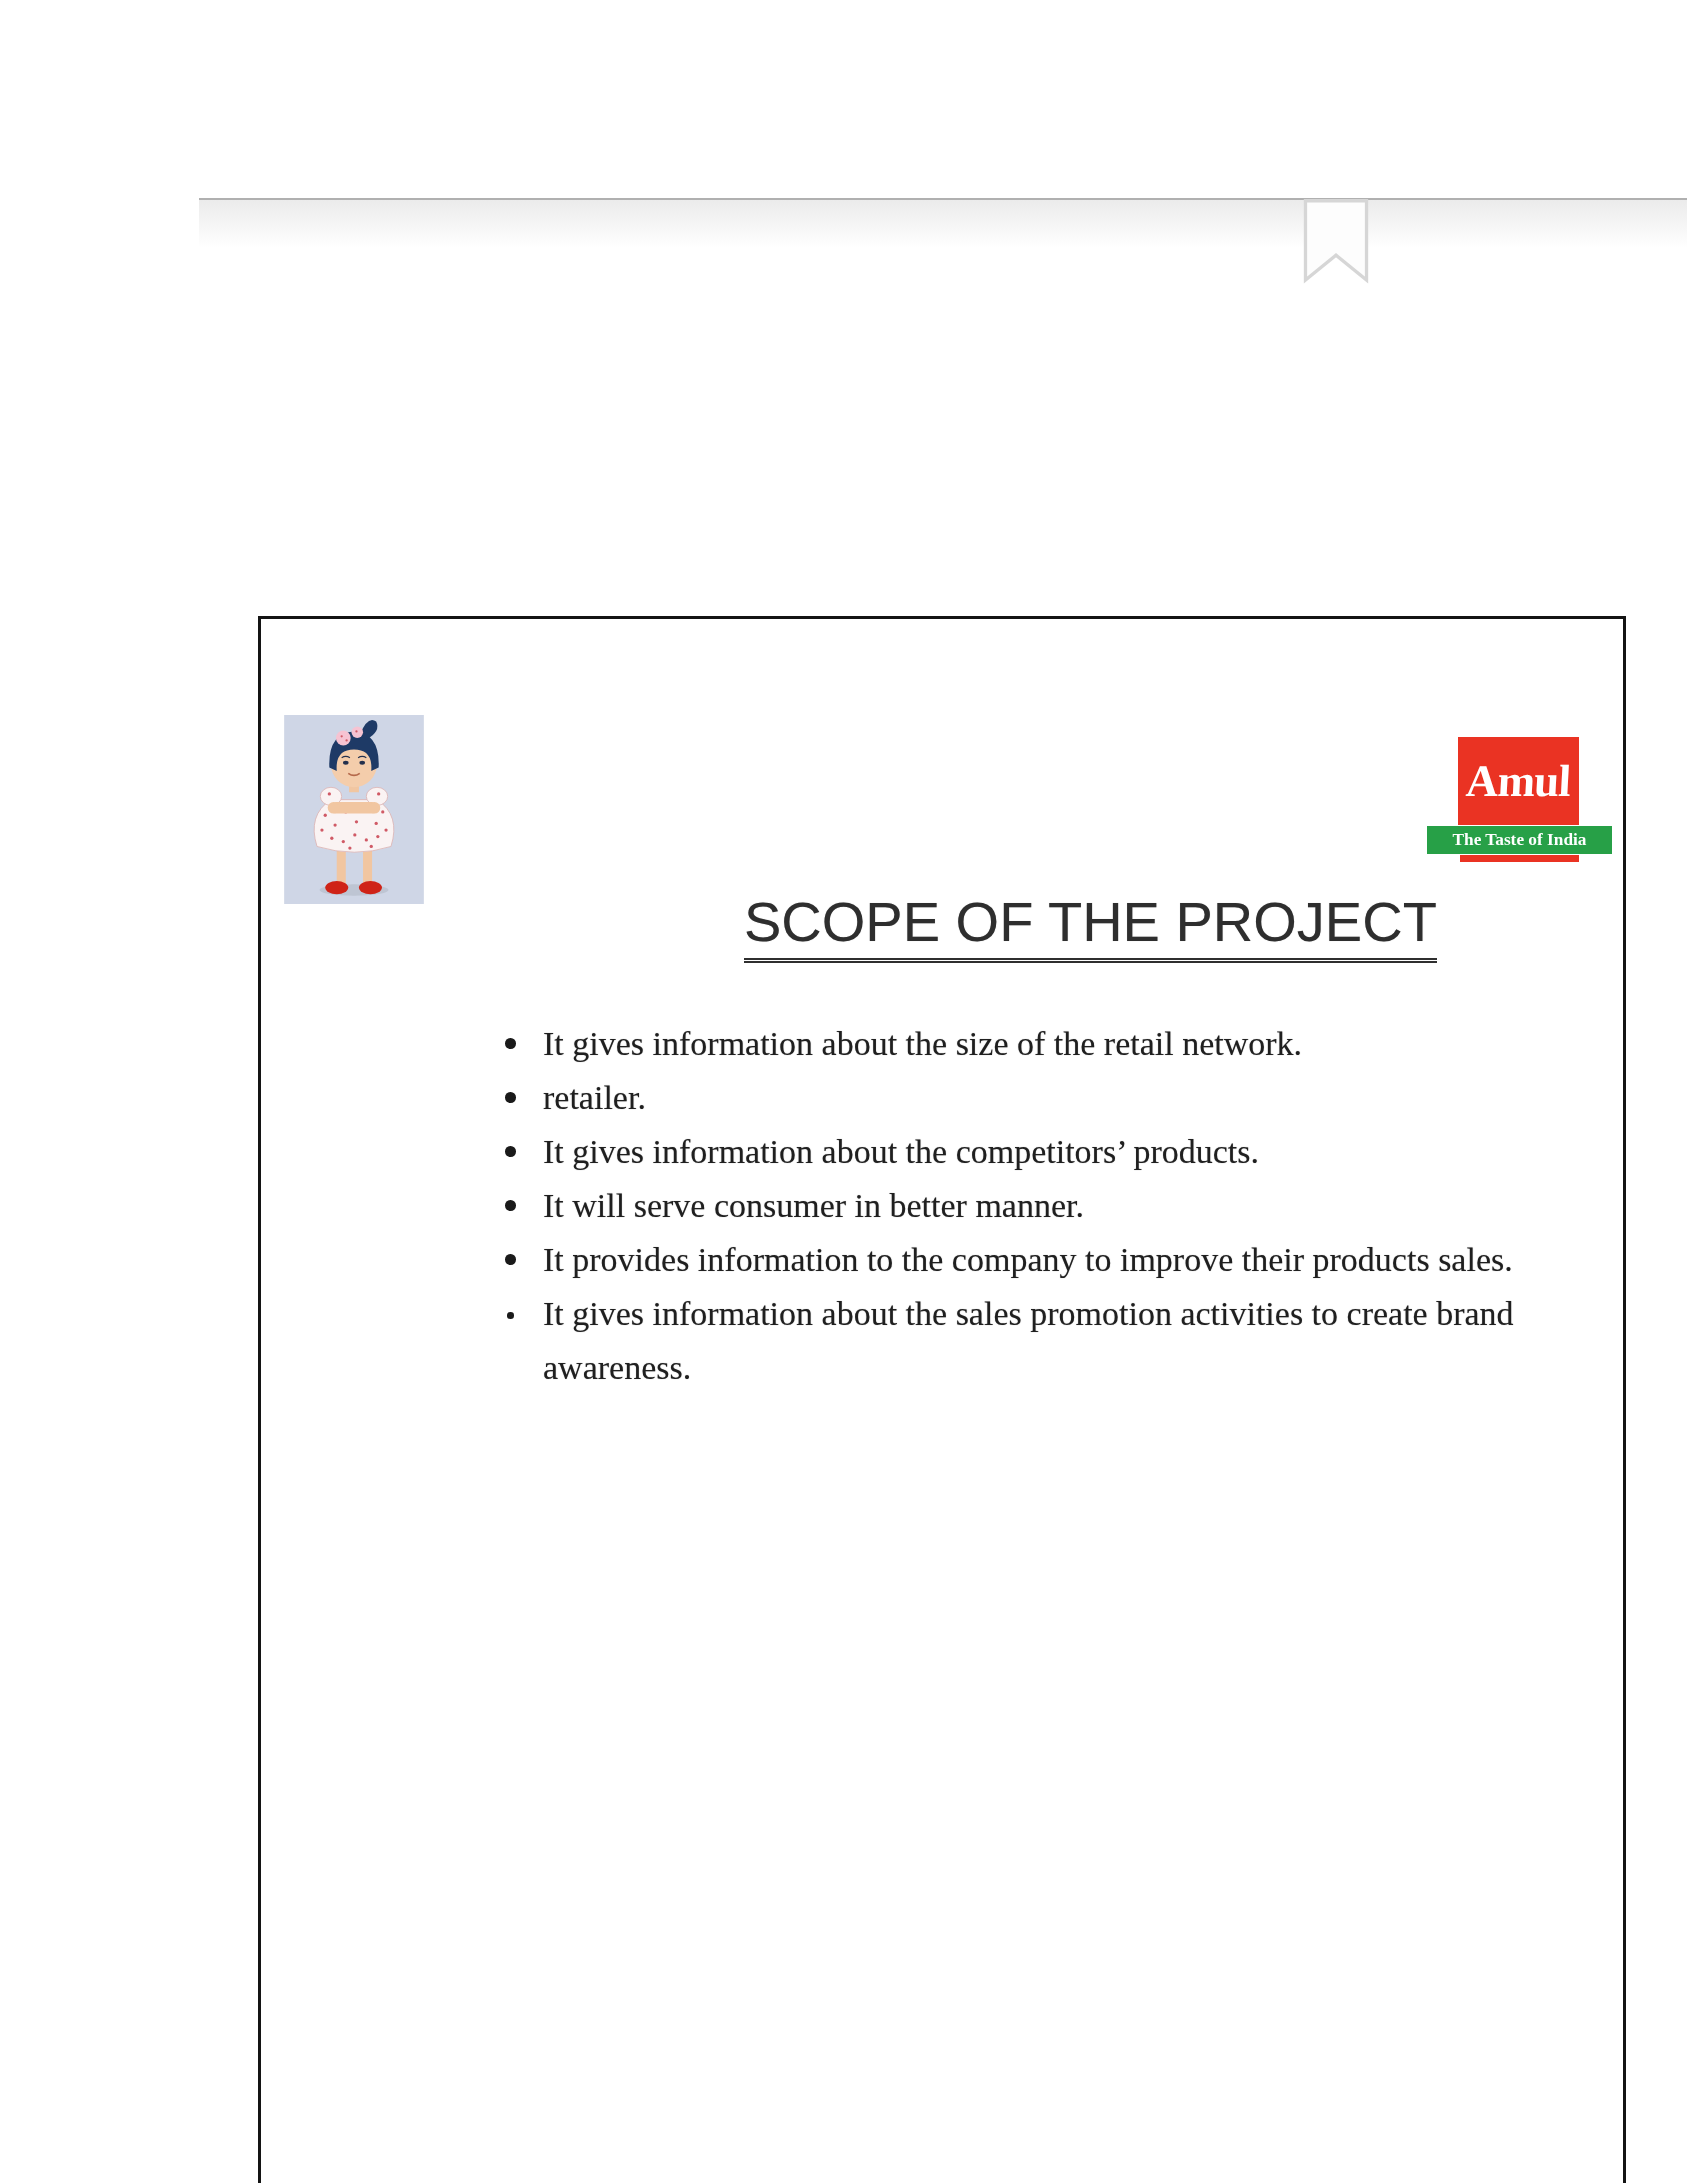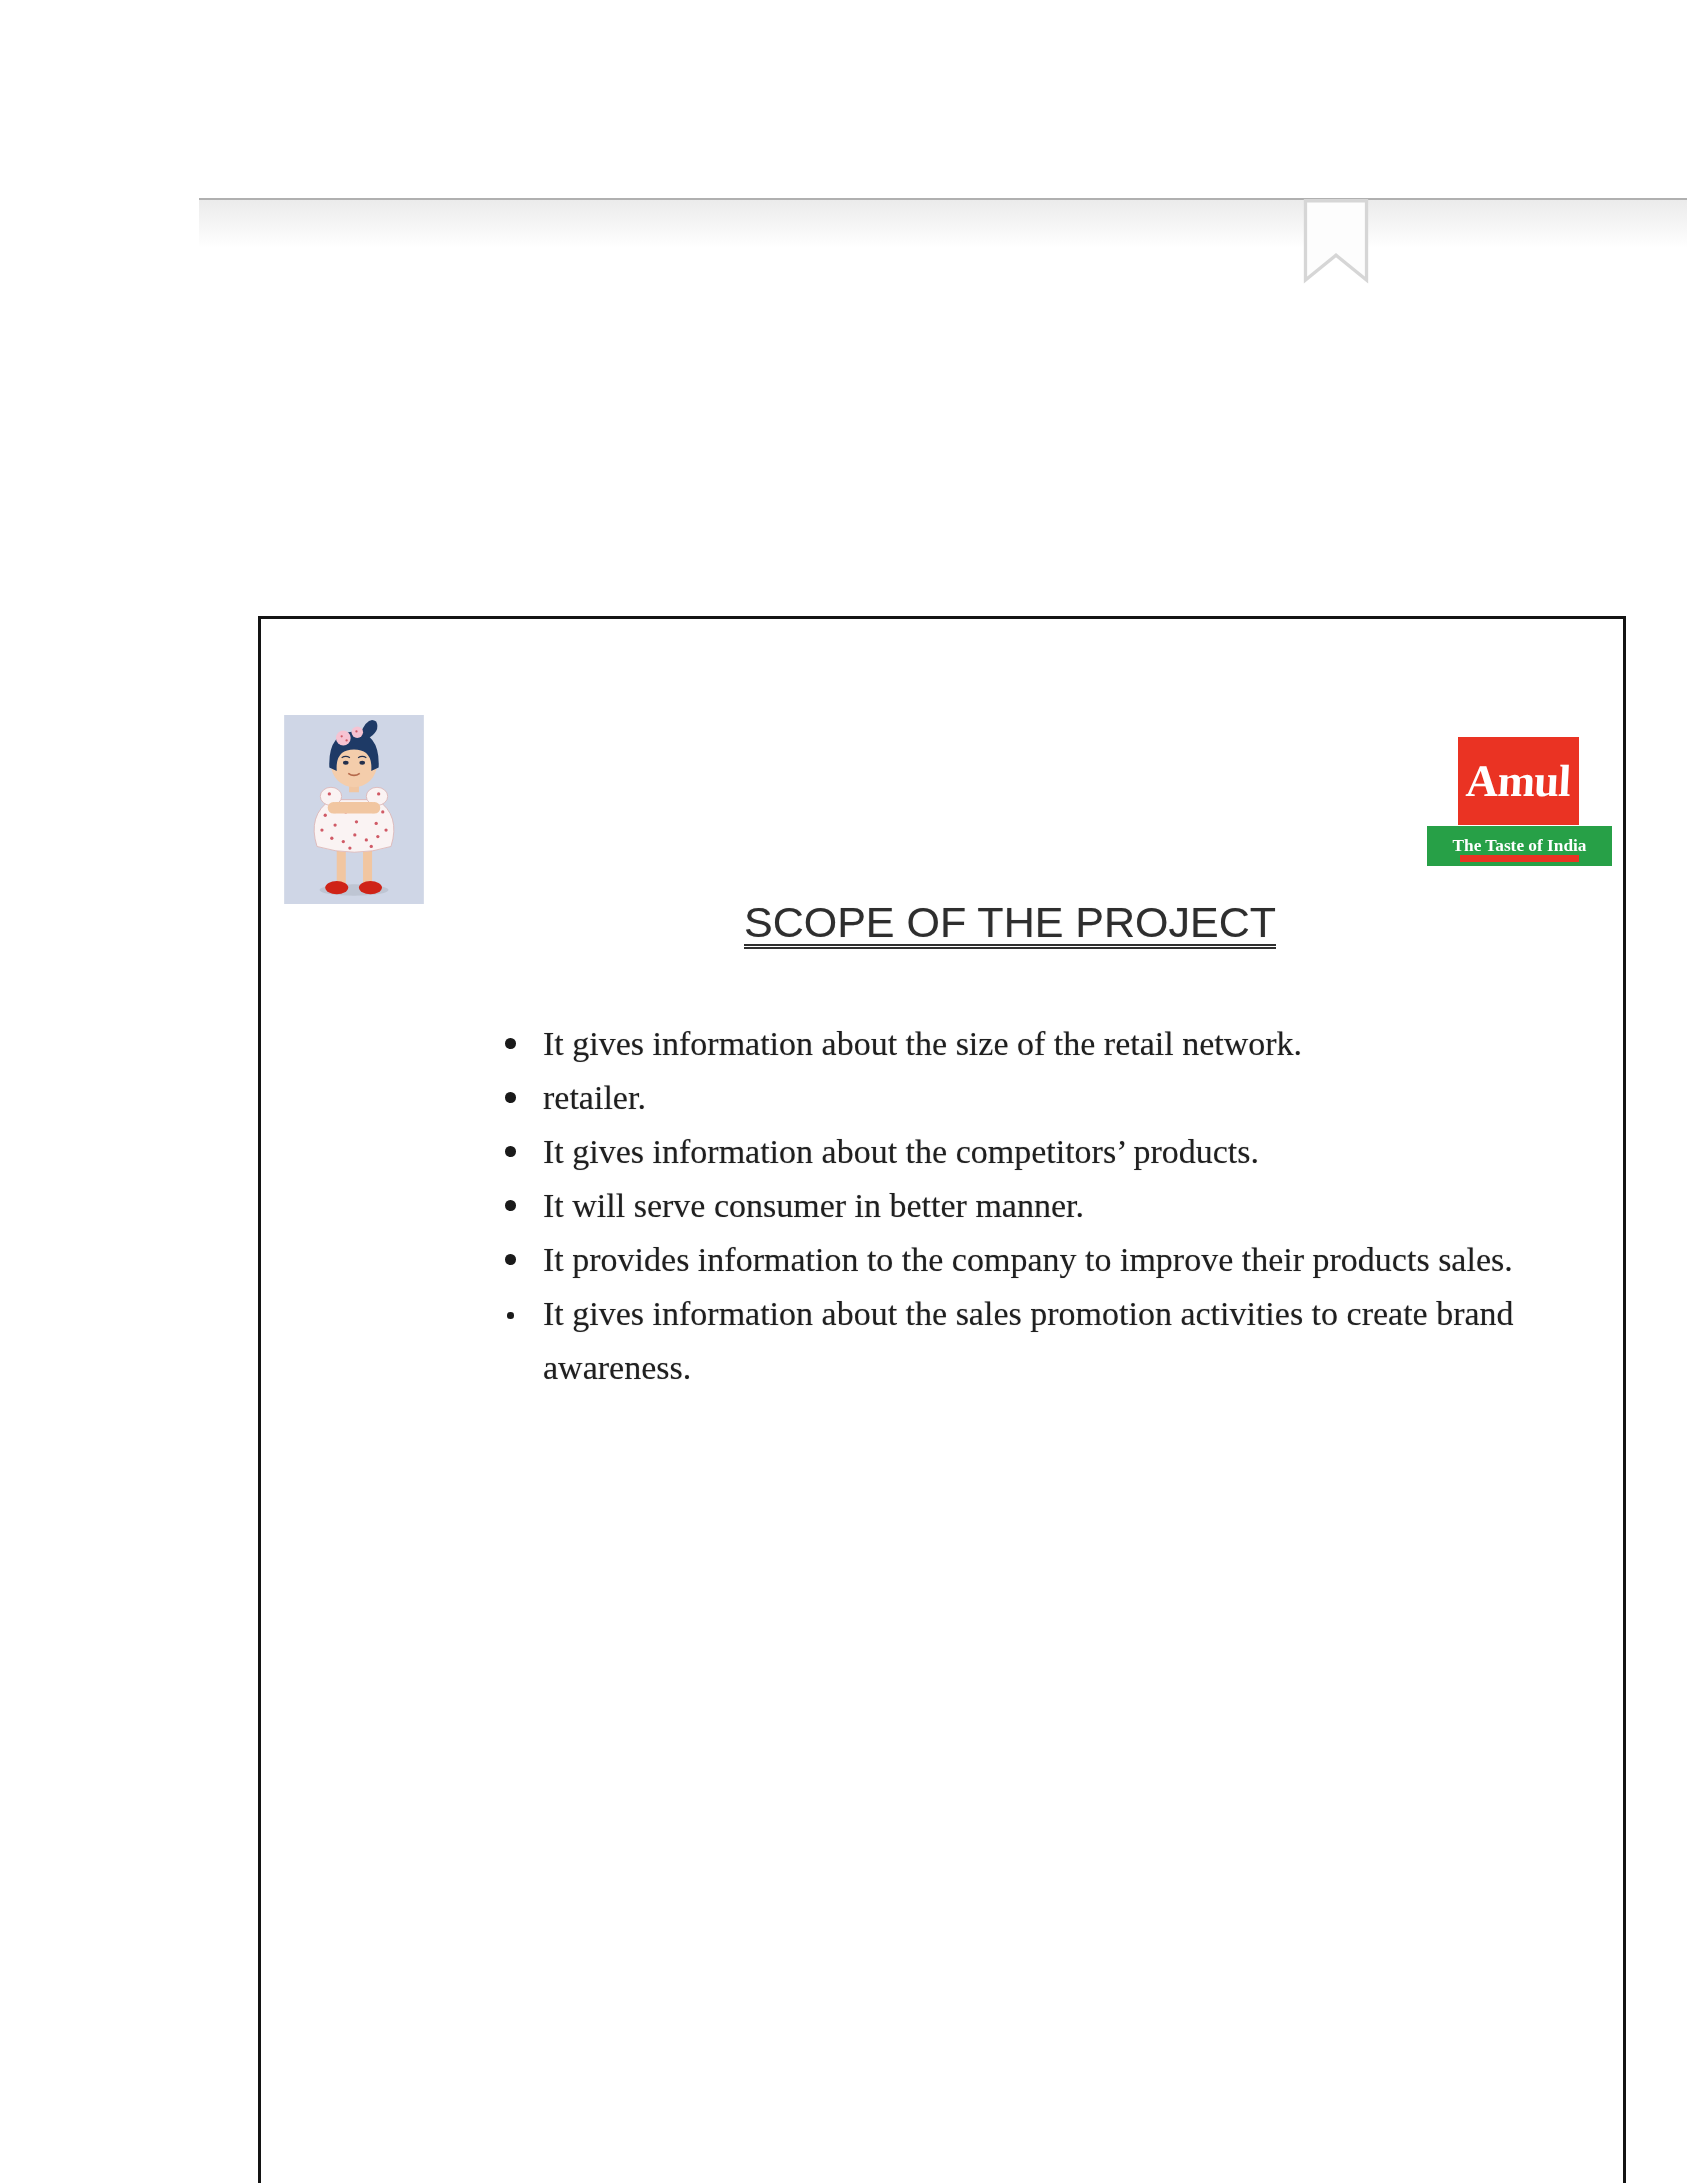--- a/index.html
+++ b/index.html
@@ -20,31 +20,31 @@
         border:3.3px solid #141414;border-bottom:none;}
 
   
   .mascot{position:absolute;left:284px;top:715px;width:140px;height:189px;}
 
   
   .logo-red{position:absolute;left:1458px;top:737px;width:121px;height:88px;background:#ea3323;
             display:flex;align-items:center;justify-content:center;}
   .logo-word{color:#ffffff;font-family:"Liberation Serif",serif;font-weight:bold;
              font-size:45px;letter-spacing:-0.8px;transform:skewX(-3deg);}
-  .logo-green{position:absolute;left:1427px;top:826px;width:185px;height:40px;background:#27a047;
+  .logo-green{position:absolute;left:1427px;top:826px;width:185px;height:28px;background:#27a047;
               display:flex;align-items:center;justify-content:center;}
   .logo-tag{color:#ffffff;font-family:"Liberation Serif",serif;font-weight:bold;
             font-size:17.3px;white-space:nowrap;}
   .logo-strip{position:absolute;left:1460px;top:855px;width:119px;height:7.4px;background:#ea3323;}
 
   
   .title{position:absolute;left:744px;top:901px;
-         font-family:"Liberation Sans", sans-serif;font-size:43px;line-height:42px;
+         font-family:"Liberation Sans", sans-serif;font-size:56px;line-height:42px;
          color:#2e2e2e;white-space:nowrap;
-         padding-bottom:1px;border-bottom:5.8px double #2f2f2f;
+         padding-bottom:15px;border-bottom:5.8px double #2f2f2f;
          text-shadow:0 0 0.8px rgba(40,40,40,0.35);}
 
   
   .bullets{position:absolute;left:531px;top:1005px;width:997px;margin:12px;padding:0;
            list-style:none;font-size:34px;line-height:54px;color:#1f1f1f;
            text-shadow:0 0 1px rgba(20,20,20,0.4);}
   .bullet-item{position:relative;margin:0;padding:0;}
   .bullet-item::before{content:"";position:absolute;left:-38px;top:21.4px;width:10.7px;height:10.7px;
                        border-radius:50%;background:#1a1a1a;}
   .bullet-item.small-dot::before{width:6.6px;height:6.6px;top:25px;left:-36px;}

